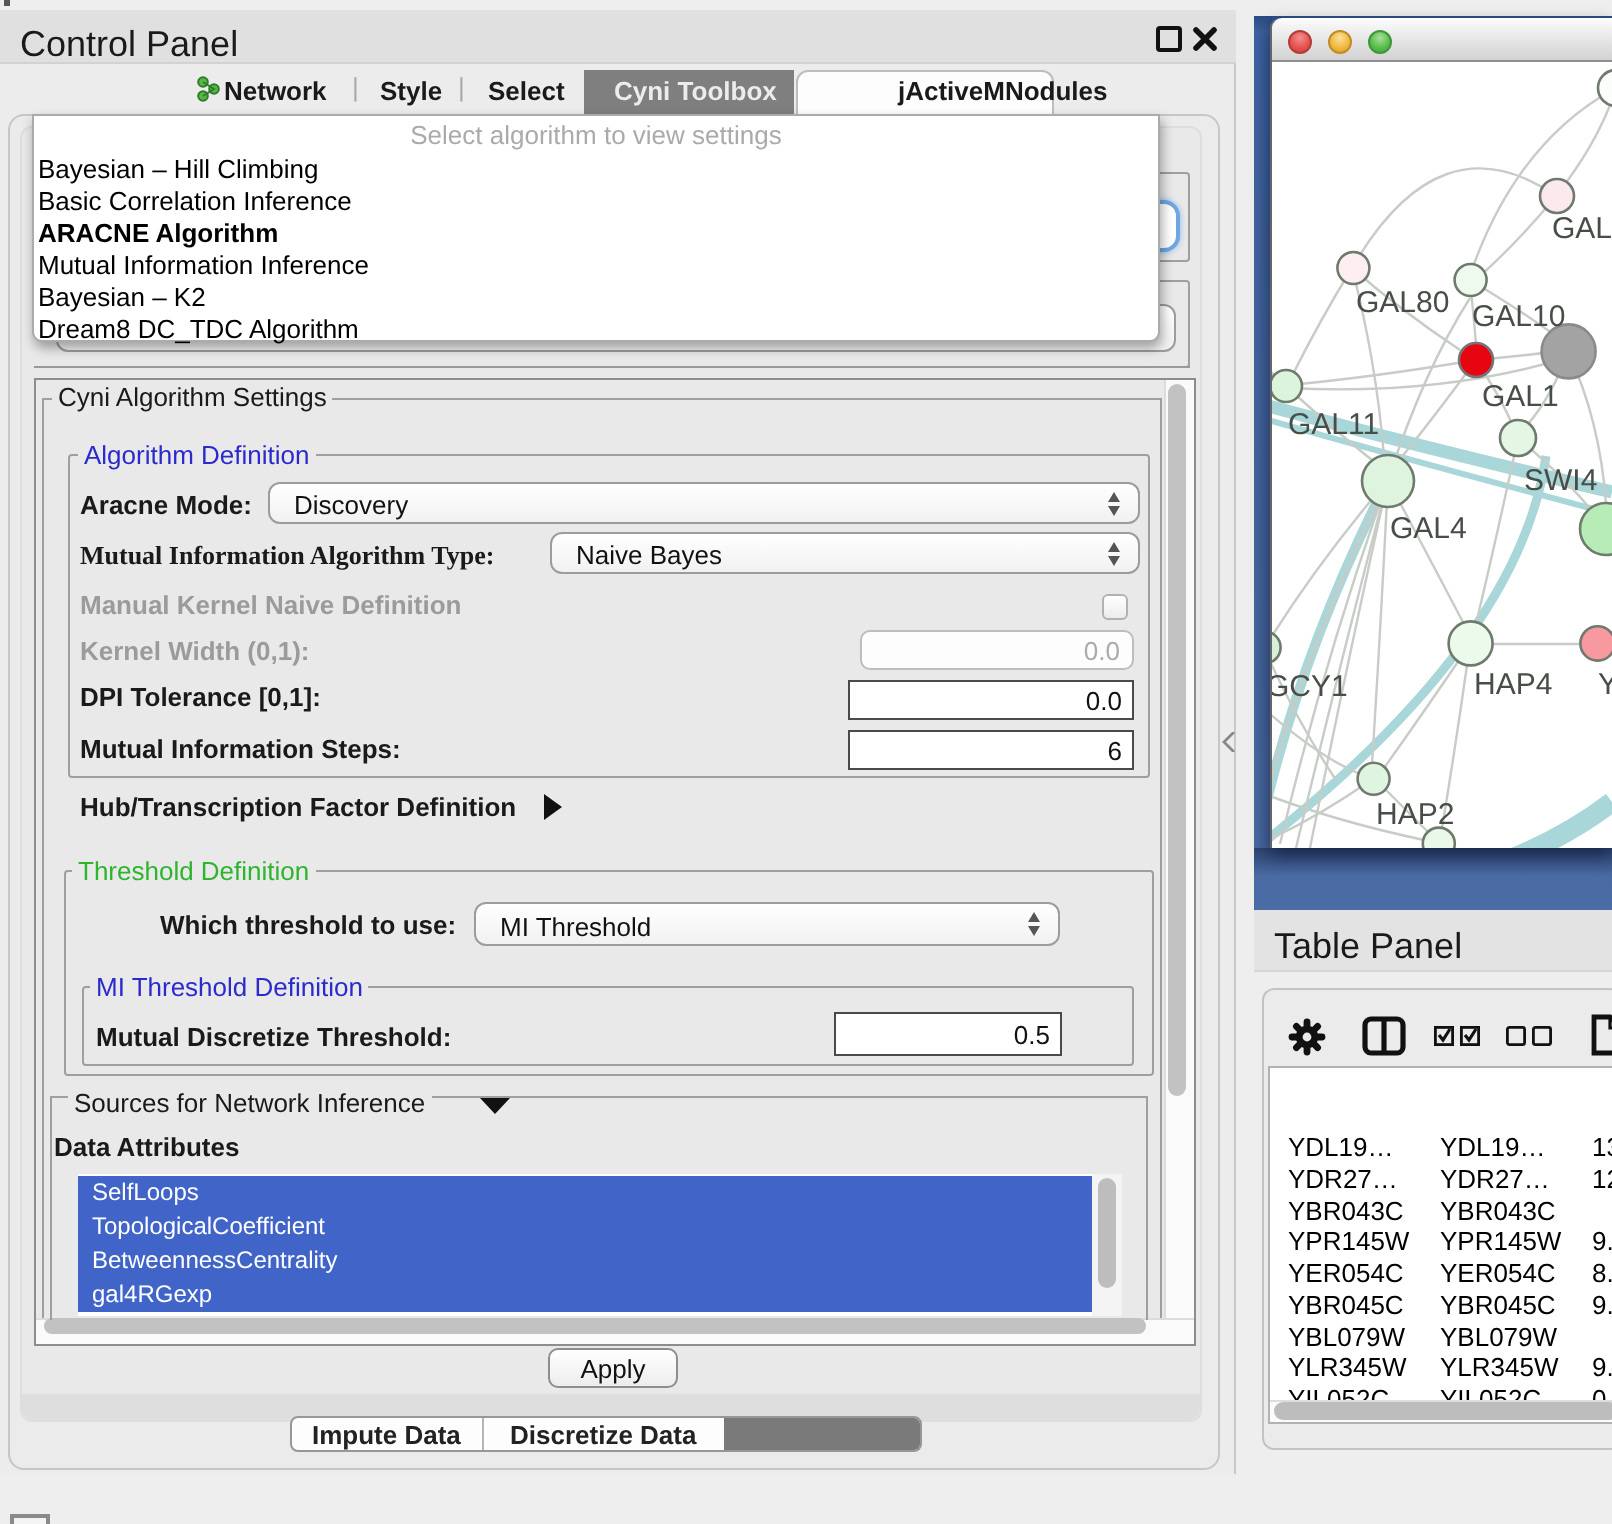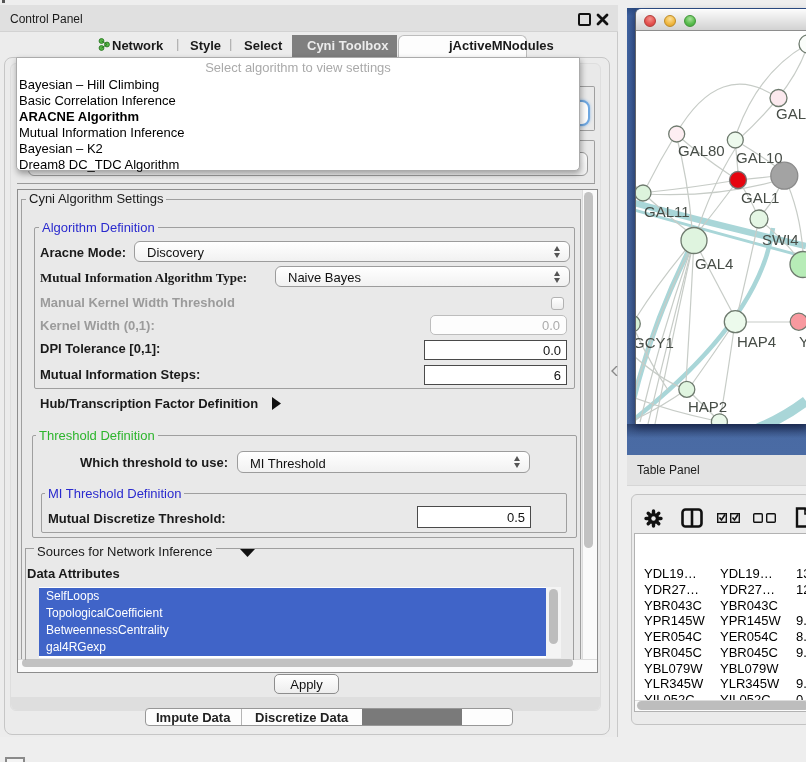--- a/index.html
+++ b/index.html
@@ -1,21 +1,21 @@
 <!DOCTYPE html>
 <html><head>
 <meta charset="utf-8">
 <style>
 * { margin:0; padding:0; box-sizing:border-box; }
 html,body { width:806px; height:762px; overflow:hidden; background:#eeeeee;
   font-family:"Liberation Sans", sans-serif; }
 #page { position:relative; width:806px; height:762px; overflow:hidden; }
 .abs { position:absolute; }
 .b13 { font-weight:bold; font-size:13px; color:#1a1a1a; }
-.r13 { font-weight:normal; font-size:12px; color:#1a1a1a; }
+.r13 { font-weight:normal; font-size:18px; color:#1a1a1a; }
 .gray { color:#9b9b9b; }
 .line { position:absolute; background:#9a9a9a; }
 .combo { position:absolute; border:1px solid #9c9c9c; border-radius:6px;
   background:linear-gradient(#ffffff,#f1f1f1); }
 .combo .ct { position:absolute; left:12px; top:3px; font-size:13px; color:#111; }
 .updn { position:absolute; right:7px; top:50%; width:9px; height:14px; margin-top:-7px; }
 .updn:before { content:""; position:absolute; left:1px; top:1px;
   border-left:3.5px solid transparent; border-right:3.5px solid transparent;
   border-bottom:5px solid #555; }
 .updn:after { content:""; position:absolute; left:1px; bottom:1px;
@@ -92,21 +92,21 @@
 <div class="abs b13" style="left:40px; top:245px;">Aracne Mode:</div>
 <div class="combo" style="left:134px; top:241px; width:436px; height:21px;">
       <span class="ct">Discovery</span>
       <span class="updn"></span>
     </div>
 <div class="abs b13" style="left:40px; top:270px;font-family:Liberation Serif, serif;">Mutual Information Algorithm Type:</div>
 <div class="combo" style="left:275px; top:266px; width:295px; height:21px;">
       <span class="ct">Naive Bayes</span>
       <span class="updn"></span>
     </div>
-<div class="abs b13 gray" style="left:40px; top:295px;">Manual Kernel Width Threshold</div>
+<div class="abs b13 gray" style="left:40px; top:295px;">Manual Kernel Naive Definition</div>
 <div class="abs" style="left:551px; top:297px; width:13px; height:13px; background:linear-gradient(#ffffff,#ececec); border:1px solid #b2b2b2; border-radius:3px;"></div>
 <div class="abs b13 gray" style="left:40px; top:318px;">Kernel Width (0,1):</div>
 <div class="dfield" style="left:430px; top:315px; width:137px; height:20px;">0.0</div>
 <div class="abs b13" style="left:40px; top:341px;">DPI Tolerance [0,1]:</div>
 <div class="field" style="left:424px; top:340px; width:143px; height:20px;">0.0</div>
 <div class="abs b13" style="left:40px; top:367px;">Mutual Information Steps:</div>
 <div class="field" style="left:424px; top:365px; width:143px; height:20px;">6</div>
 
 <div class="abs b13" style="left:40px; top:396px;">Hub/Transcription Factor Definition</div>
 <svg class="abs" style="left:271px; top:397px;" width="11" height="13" viewBox="0 0 11 13">
@@ -132,21 +132,21 @@
     </svg>
 <div class="abs b13" style="left:27px; top:566px;">Data Attributes</div>
 
 <div class="abs" style="left:39px; top:587px; width:522px; height:71px; background:#ffffff;"></div>
 <div class="abs" style="left:39px; top:588px; width:507px; height:68px; background:#4064c8; color:#fff; font-size:12px; line-height:17px; padding-left:7px; overflow:hidden;">SelfLoops<br>TopologicalCoefficient<br>BetweennessCentrality<br>gal4RGexp</div>
 <div class="abs" style="left:546px; top:587px; width:15px; height:71px; background:#f4f4f4;"></div>
 <div class="abs" style="left:549px; top:589px; width:9px; height:55px; background:#bdbdbd; border-radius:5px;"></div>
 
 <div class="abs" style="left:274px; top:674px; width:65px; height:20px; background:linear-gradient(#ffffff,#ededed); border:1px solid #8d8d8d; border-radius:5px; text-align:center; font-size:13px; color:#111; padding-top:2px;">Apply</div>
 
-<div class="abs" style="left:145px; top:708px; width:368px; height:18px; background:#fdfdfd; border:1px solid #979797; border-radius:4px; overflow:hidden; font-size:13px; font-weight:bold;">
+<div class="abs" style="left:145px; top:708px; width:316px; height:18px; background:#fdfdfd; border:1px solid #979797; border-radius:4px; overflow:hidden; font-size:13px; font-weight:bold;">
   <span class="abs" style="left:10px; top:1px; color:#222;">Impute Data</span>
   <div class="abs" style="left:95px; top:0; width:1px; height:18px; background:#b5b5b5;"></div>
   <span class="abs" style="left:109px; top:1px; color:#222;">Discretize Data</span>
   <div class="abs" style="left:216px; top:0; width:100px; height:18px; background:#7a7a7a;"></div>
   <span class="abs" style="left:229px; top:1px; color:#e9e9e9;margin-top:24px;">Infer Network</span>
 </div>
 
 <svg class="abs" style="left:611px; top:366px;" width="7" height="10" viewBox="0 0 7 10">
       <path d="M6 0 L1 5 L6 10" stroke="#888" stroke-width="1.4" fill="none"></path>
     </svg>

